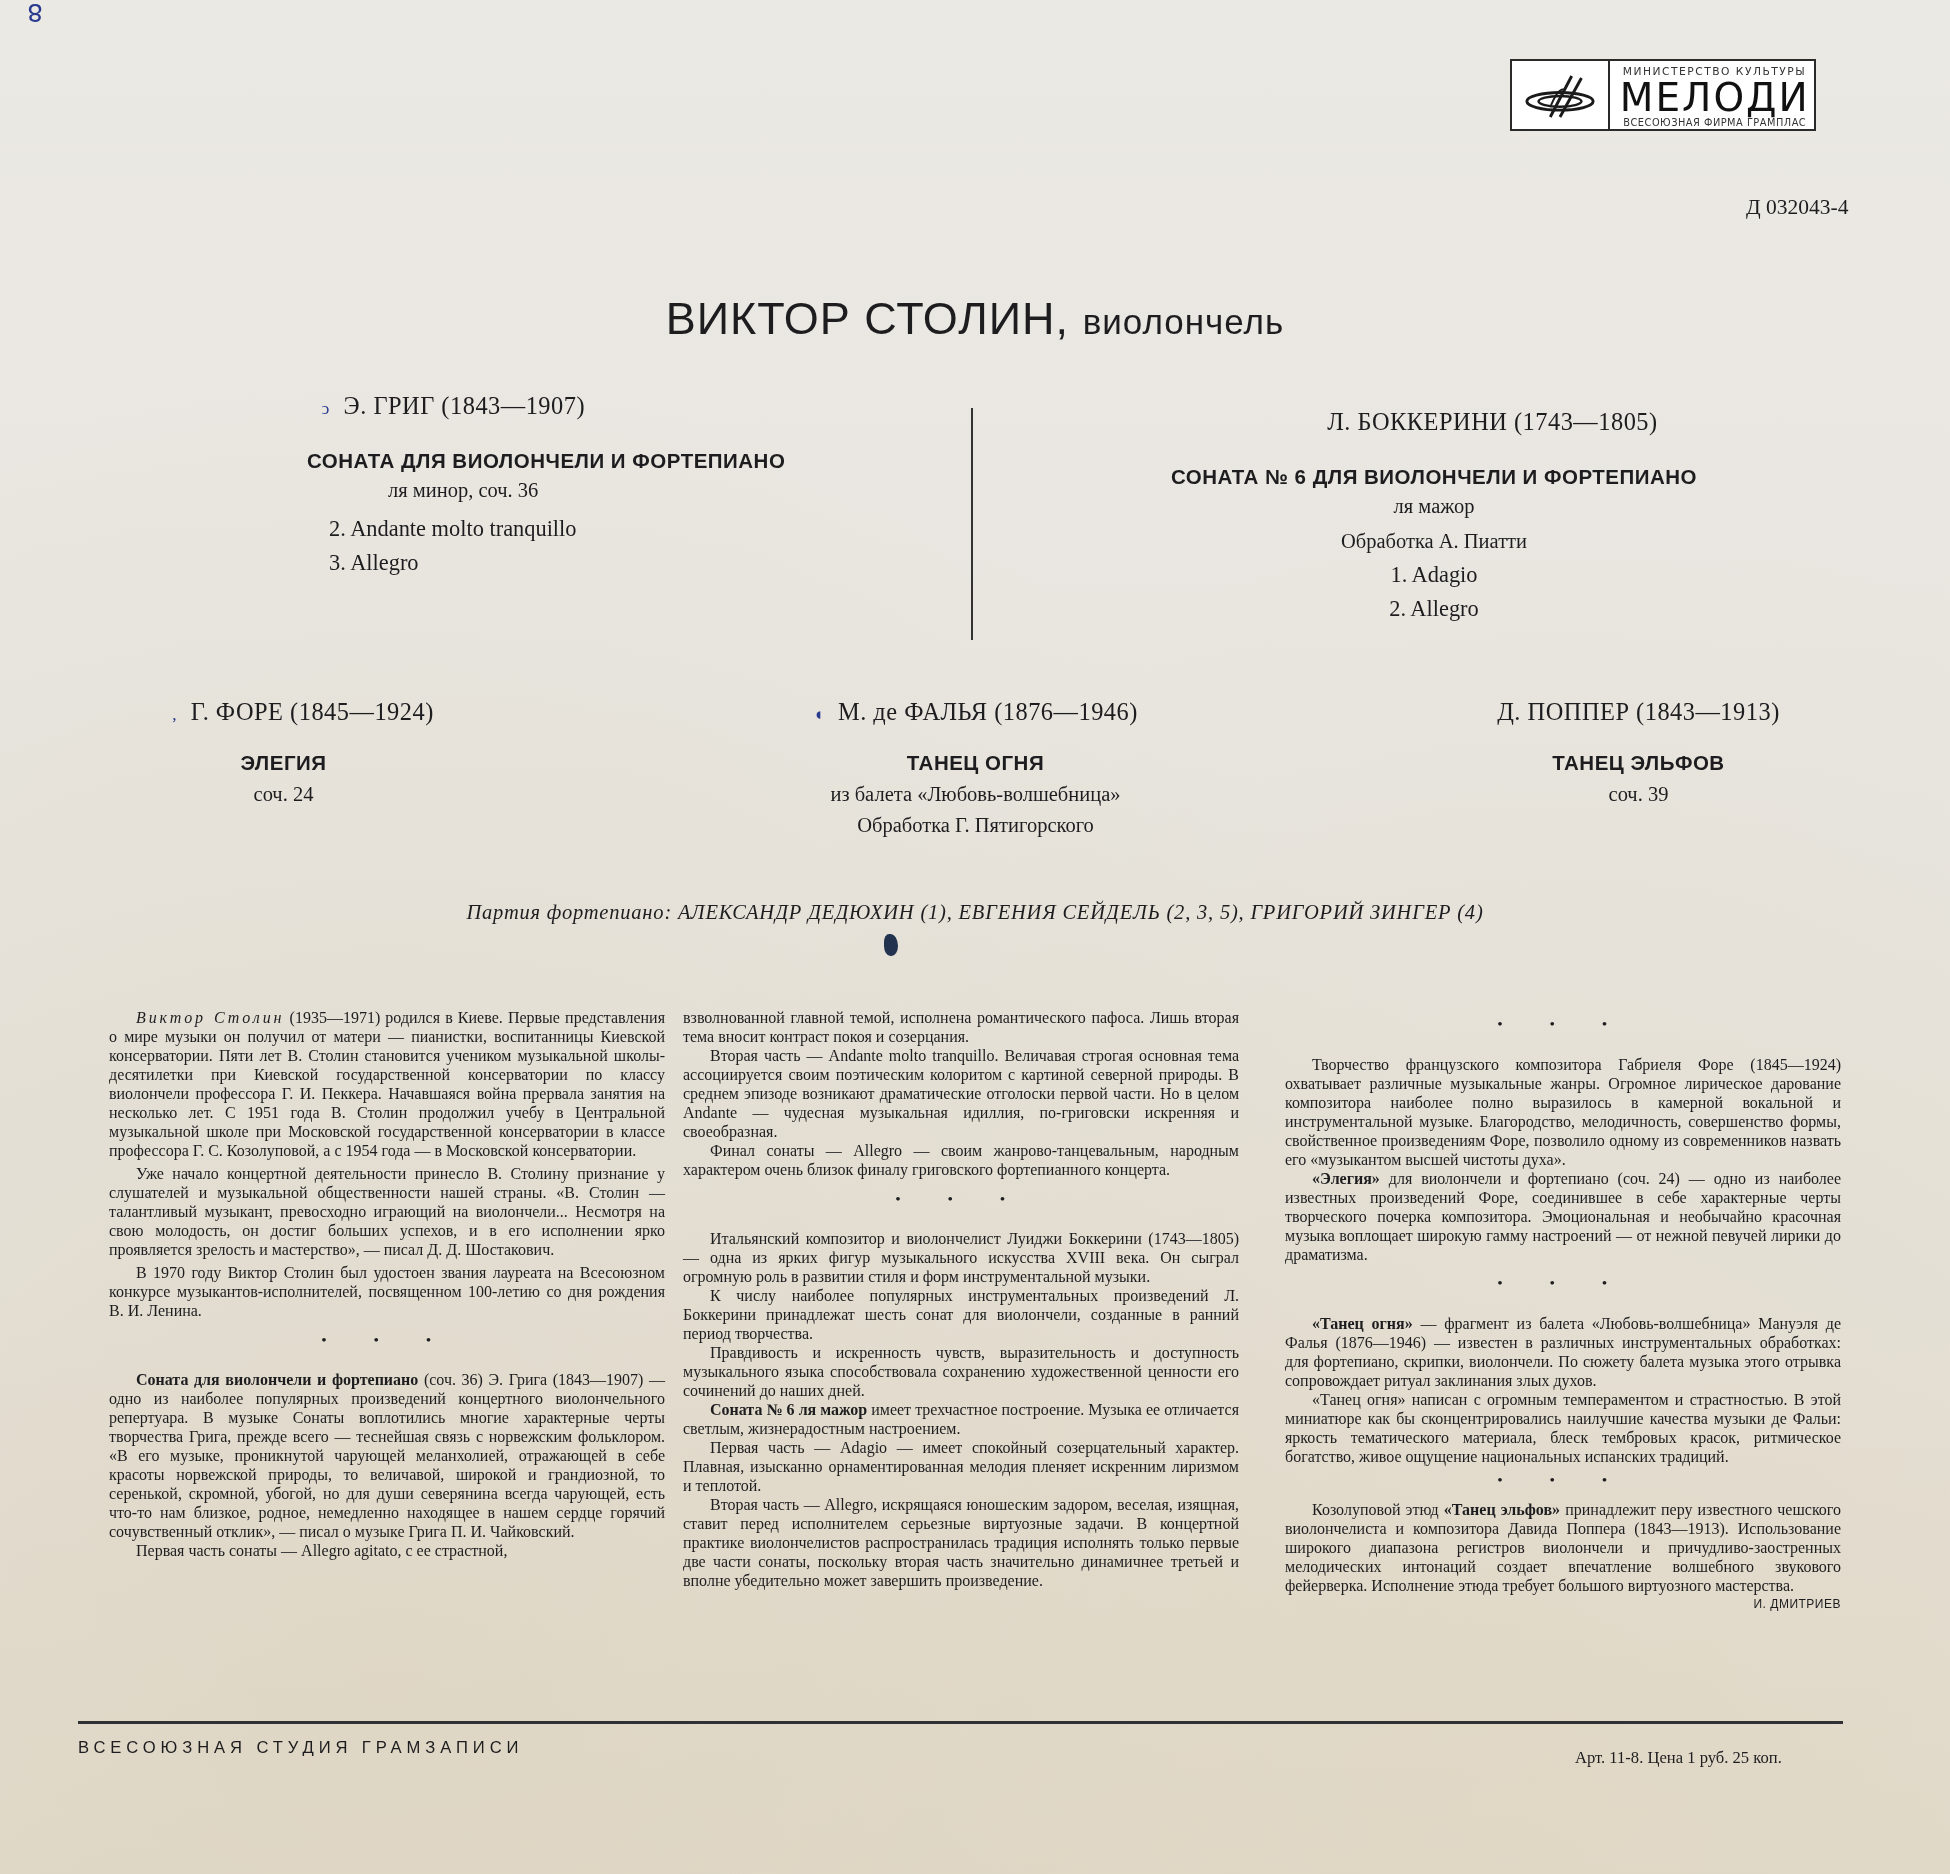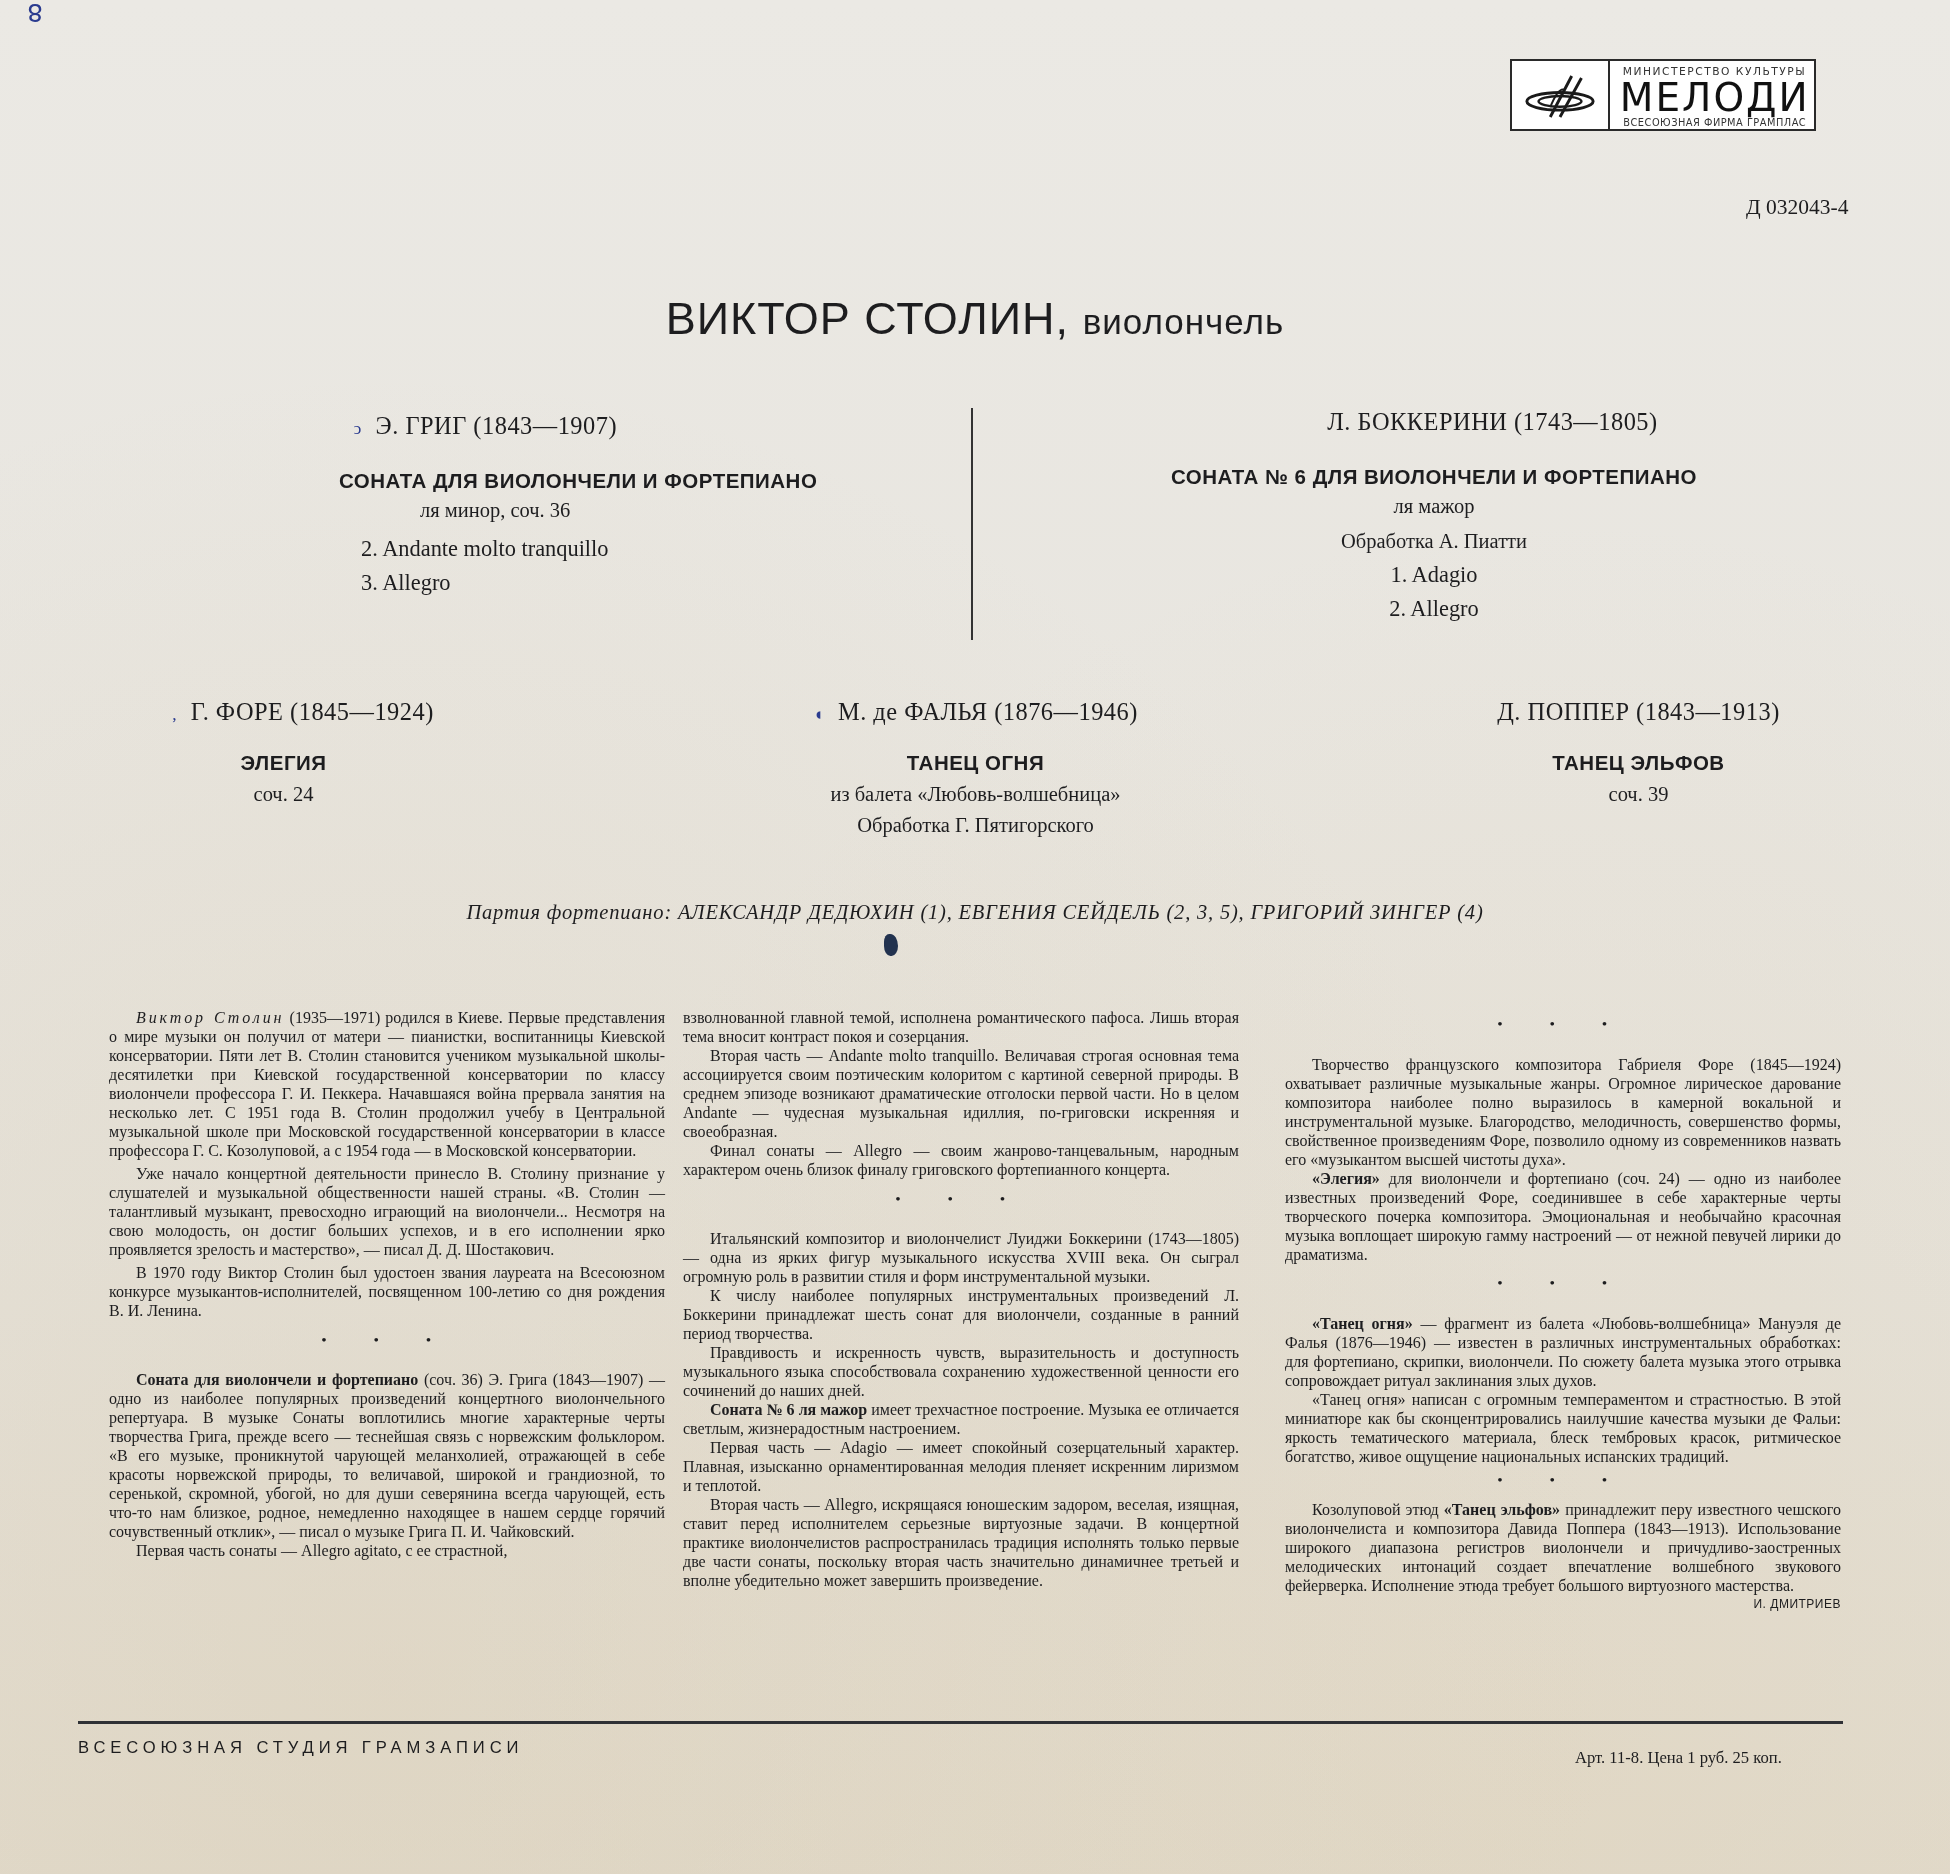--- a/index.html
+++ b/index.html
@@ -76,21 +76,21 @@
   </div>
 </div>
 
 <div class="abs catalog">Д 032043-4</div>
 
 <div class="abs title">
   <span>ВИКТОР СТОЛИН,</span>
   <span class="sub">виолончель</span>
 </div>
 
-<div class="abs" style="left:304px; top:412px; width:507px;margin-left:32px;">
+<div class="abs" style="left:304px; top:392px; width:507px;">
   <div class="composer" style="padding-left:17.6px;"><span class="bluemark">ↄ</span><span>Э. ГРИГ (1843—1907)</span></div>
   <div class="work" style="margin-top:29px; padding-left:2.9px;">СОНАТА ДЛЯ ВИОЛОНЧЕЛИ И ФОРТЕПИАНО</div>
   <div class="small" style="padding-left:84px; margin-top:5.9px;">ля минор, соч. 36</div>
   <div style="padding-left:25px; margin-top:9.8px;">
     <div class="mov">2. Andante molto tranquillo</div>
     <div class="mov">3. Allegro</div>
   </div>
 </div>
 
 <div class="abs vline"></div>

